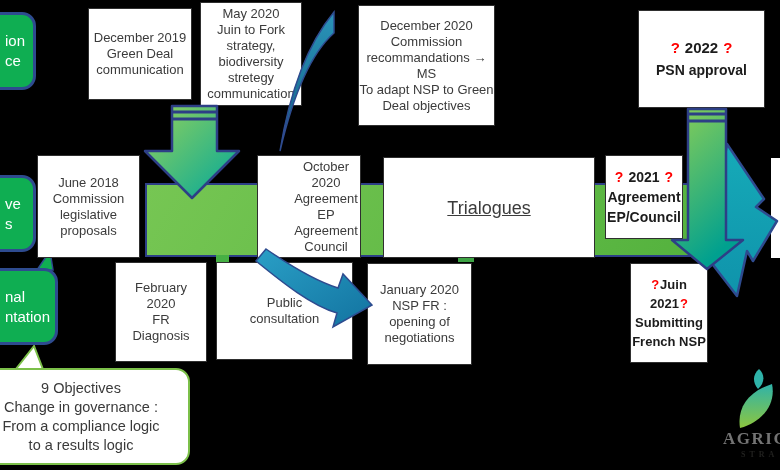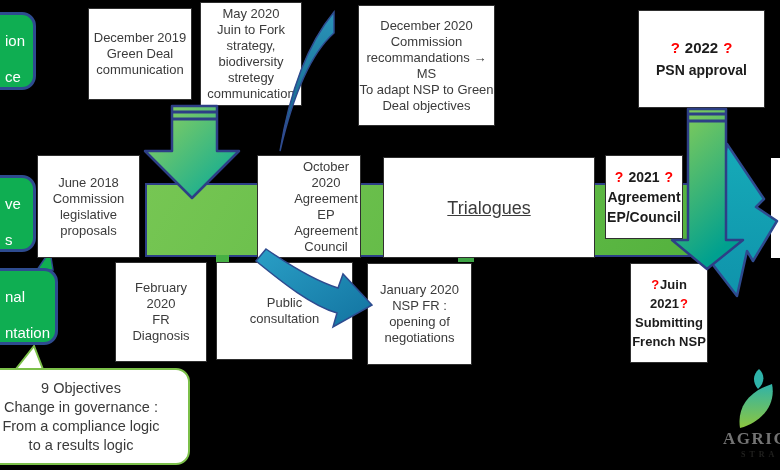--- a/index.html
+++ b/index.html
@@ -10,21 +10,21 @@
        display:flex;flex-direction:column;align-items:center;justify-content:center;
        text-align:center;font-size:13px;line-height:16px;color:#3b3b3b;z-index:2;}
   .box.bold{font-weight:bold;color:#1c1c1c;}
   .q{color:#ff0000;font-weight:bold;}
   .qmid{margin:7px 5px;}
   .qtight{margin:0 1px;}
   
   .lane-label{position:absolute;background:#0fae52;border:3px solid #2e4b8f;border-radius:14px;
        box-sizing:border-box;color:#fff;font-size:15px;line-height:20px;
        display:flex;flex-direction:column;justify-content:center;z-index:2;}
-  .lane-label div{text-align:left;margin-top:16px;}
+  .lane-label div{text-align:left;}
   
   #timeline-bar{position:absolute;left:145px;top:183px;width:552px;height:74px;z-index:1;
        background:linear-gradient(120deg,#76c653,#54b23e);border:2px solid #2d3f86;box-sizing:border-box;}
   
   .callout{position:absolute;background:#fff;border:2.5px solid #7cc04a;border-radius:14px;
        box-sizing:border-box;display:flex;flex-direction:column;align-items:center;justify-content:center;
        text-align:center;font-size:14.5px;line-height:19px;color:#3a3a3a;z-index:2;}
   .layer{position:absolute;left:0;top:0;z-index:3;pointer-events:none;}
   .under{z-index:1;}
   

